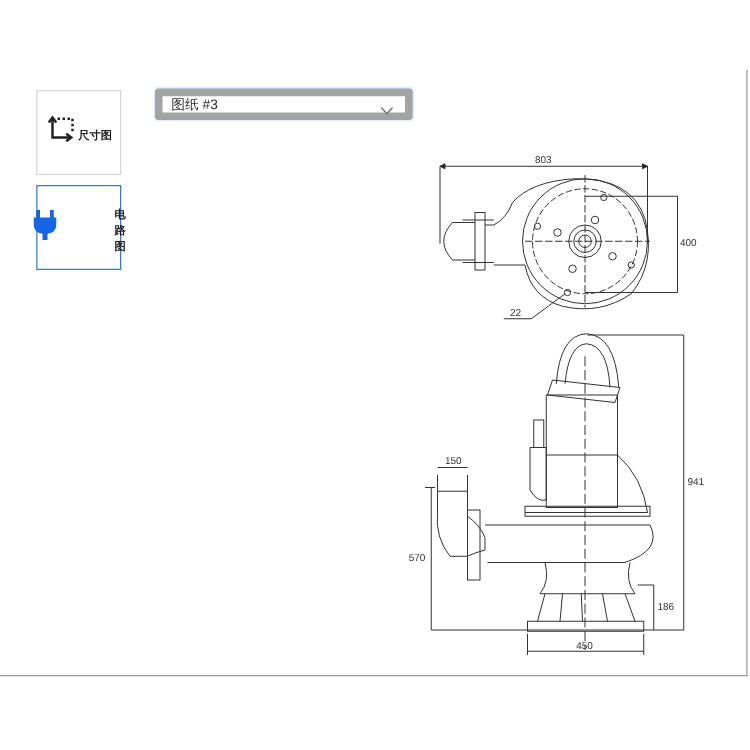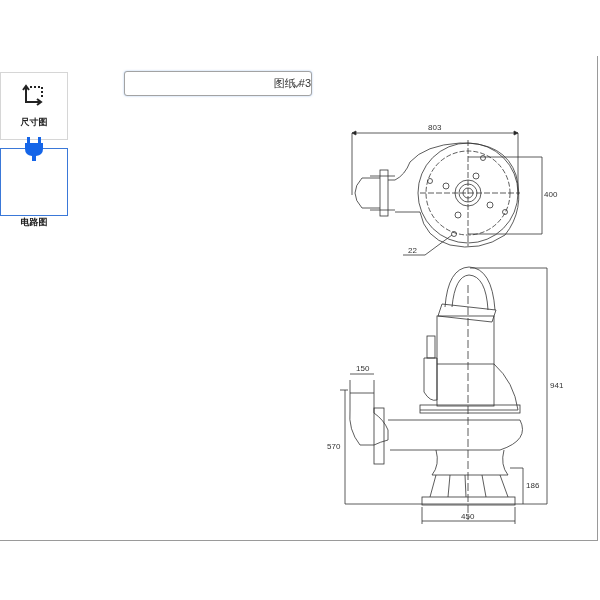--- a/index.html
+++ b/index.html
@@ -1,29 +1,29 @@
 <!DOCTYPE html>
 <html><head>
 <meta charset="utf-8">
 <style>
   html, body { margin:0; padding:0; background:#ffffff; }
   body { width:600px; height:600px; position:relative; overflow:hidden;
          font-family:"Liberation Sans", sans-serif; color:#333; }
   .frame { position:absolute; left:0; top:56px; width:597px; height:484px;
            border-right:1px solid #9a9a9a; border-bottom:1px solid #9a9a9a; }
-  .side-btn { position:absolute; left:0; width:68px; height:68px;
+  .side-btn { position:absolute; left:29px; width:68px; height:68px;
               border:1px solid #d6d6d6; background:#fff; box-sizing:border-box;
-              display:flex; flex-direction:column; align-items:center; justify-content:center;
+              display:flex; flex-direction:row; align-items:center; justify-content:center;
               cursor:pointer; }
   .side-btn.active { border-color:#3a78d8; }
   .side-btn .lbl { font-size:9px; color:#222; margin-top:4px; font-weight:bold; }
-  .select { position:absolute; left:124px; top:71px; width:188px; height:25px;
-            border:1px solid #a3a3a3; border-radius:3px; box-sizing:border-box;
+  .select { position:absolute; left:124px; top:71px; width:206px; height:25px;
+            border:6px solid #a3a3a3; border-radius:3px; box-sizing:border-box;
             box-shadow:0 0 2px rgba(74,136,224,.5); background:#fff;
-            display:flex; align-items:center; padding-left:7px; font-size:11px; color:#333;justify-content:flex-end; }
+            display:flex; align-items:center; padding-left:7px; font-size:11px; color:#333; }
   .select .chev { position:absolute; right:9px; top:7px; }
   svg text { font-family:"Liberation Sans", sans-serif; }
 </style>
 </head>
 <body>
 
 <div class="frame"></div>
 
 <div class="side-btn" style="top:72px;">
   <span>

